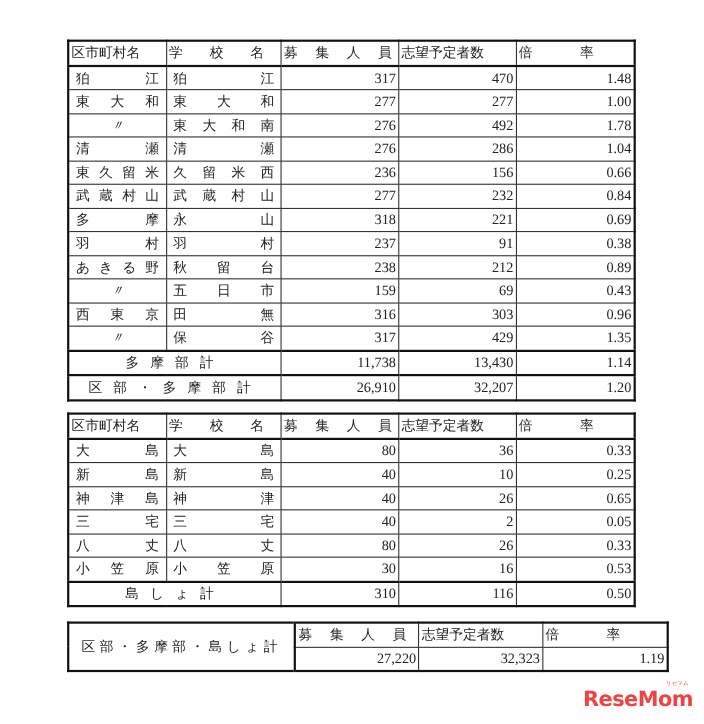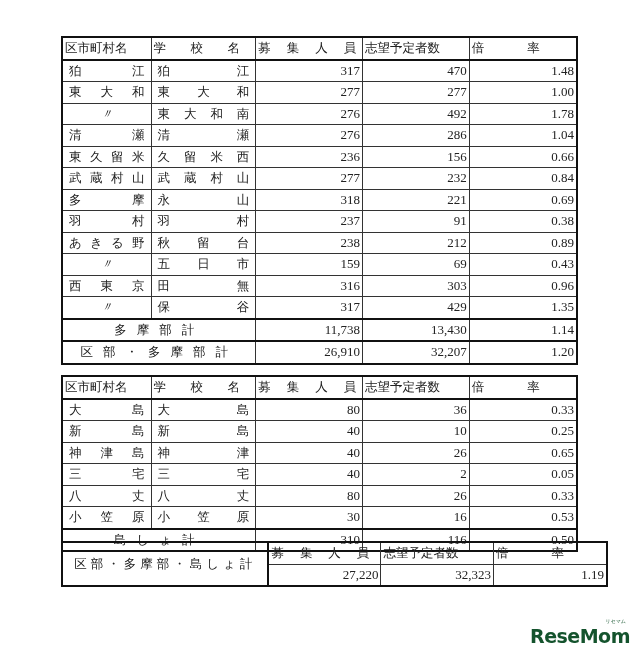--- a/index.html
+++ b/index.html
@@ -13,24 +13,24 @@
     td.hd.tight { letter-spacing: 0; }
     td.num { text-align: right; font-family: "Liberation Serif", "DejaVu Serif", serif; font-size: 13px; padding-right: 2px; }
     td.jp { text-align: justify; text-align-last: justify; padding: 0 6px; margin-left: 37px; }
     td.ditto { text-align: center; font-style: italic; }
     td.total { text-align: center; letter-spacing: 10px; }
     tr.hdr td { border-bottom: 2px solid #111; }
     tr.sum td { border-top: 2px solid #111; }
     .c1 { width: 86px; } .c2 { width: 101px; } .c3 { width: 103px; } .c4 { width: 103px; } .c5 { width: 104px; }
     #t1 { left: 61px; top: 36px; width: 517px; }
     #t2 { left: 61px; top: 375px; width: 517px; }
-    #t3 { left: 61px; top: 541px; width: 547px; }
+    #t3 { left: 61px; top: 565px; width: 547px; }
     #t3 td.big { text-align: center; letter-spacing: 4px; width: 189px; border-right: 2px solid #111; }
     .logo { position: absolute; left: 530px; top: 625px; font-family: "DejaVu Sans", sans-serif;
-      font-weight: bold; font-size: 19px; color: #14532d; letter-spacing: -0.5px; }
+      font-weight: bold; font-size: 19px; color: #ef4444; letter-spacing: -0.5px; }
     .logo small { position: absolute; right: 4px; top: -7px; font-size: 5px; font-weight: normal; letter-spacing: 0; }
   </style>
 </head>
 <body>
 
 <table id="t1">
   <colgroup>
       <col class="c1">
       <col class="c2">
       <col class="c3">

